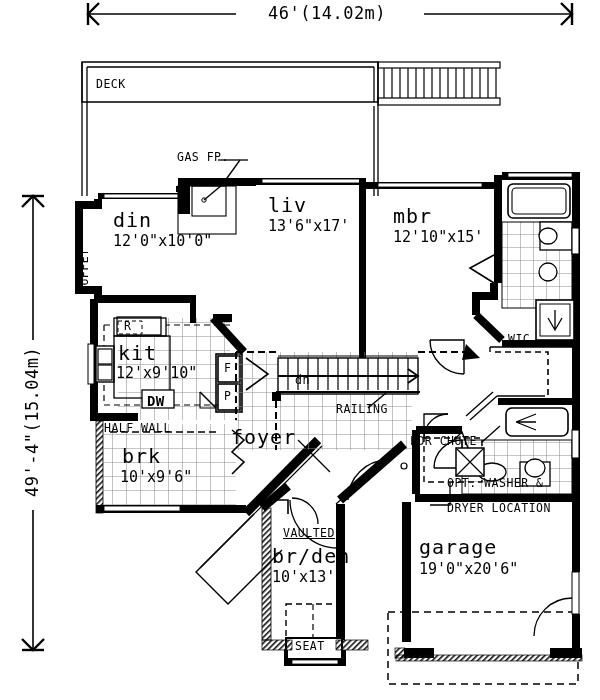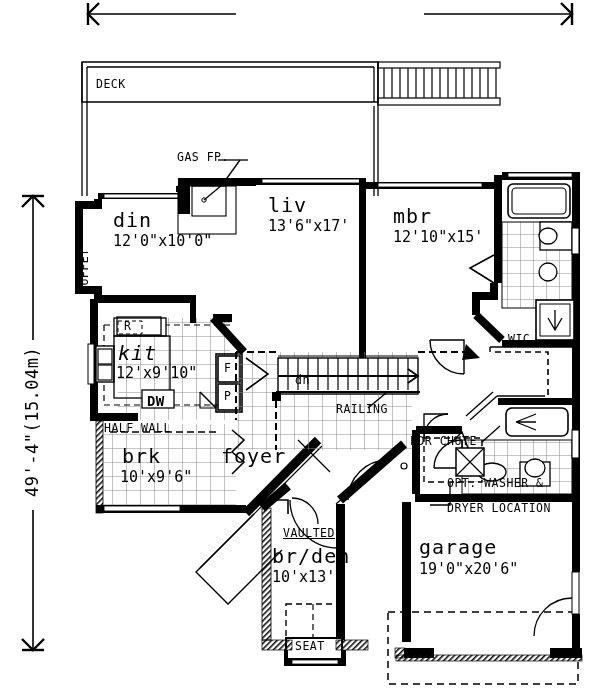--- a/index.html
+++ b/index.html
@@ -372,43 +372,44 @@
 <div class="lbl room-name" style="left:113px;top:210px;">din</div>
 <div class="lbl room-dim" style="left:113px;top:234px;">12'0"x10'0"</div>
 
 <div class="lbl room-name" style="left:268px;top:195px;">liv</div>
 <div class="lbl room-dim" style="left:268px;top:219px;">13'6"x17'</div>
 
 <div class="lbl room-name" style="left:393px;top:206px;">mbr</div>
 <div class="lbl room-dim" style="left:393px;top:230px;">12'10"x15'</div>
 
 <div class="lbl tiny" style="left:124px;top:321px;">R</div>
-<div class="lbl room-name" style="left:118px;top:343px;font-style:italic;">kit</div>
+<div class="lbl room-name" style="left:118px;top:343px;">kit</div>
 <div class="lbl room-dim" style="left:116px;top:366px;">12'x9'10"</div>
 <div class="lbl tiny2" style="left:147px;top:394px;">DW</div>
 <div class="lbl tiny" style="left:224px;top:363px;">F</div>
 <div class="lbl tiny" style="left:224px;top:391px;">P</div>
 
 <div class="lbl tiny" style="left:104px;top:423px;">HALF WALL</div>
 <div class="lbl room-name" style="left:122px;top:446px;">brk</div>
 <div class="lbl room-dim" style="left:120px;top:470px;">10'x9'6"</div>
 
-<div class="lbl room-name" style="left:221px;top:427px;margin-top:19px;">foyer</div>
+<div class="lbl room-name" style="left:231px;top:427px;">foyer</div>
 
 <div class="lbl tiny" style="left:295px;top:375px;">dn</div>
 <div class="lbl tiny" style="left:336px;top:404px;">RAILING</div>
 <div class="lbl tiny" style="left:410px;top:404px;margin-top:32px;">LDR CHUTE</div>
 <div class="lbl tiny" style="left:508px;top:334px;">WIC</div>
 
 <div class="lbl tiny" style="left:447px;top:478px;">OPT. WASHER &amp;</div>
 <div class="lbl tiny" style="left:447px;top:493px;margin-top:10px;">DRYER LOCATION</div>
 
 <div class="lbl tiny" style="left:283px;top:528px;text-decoration:underline;">VAULTED</div>
 <div class="lbl room-name" style="left:272px;top:546px;">br/den</div>
 <div class="lbl room-dim" style="left:272px;top:570px;">10'x13'</div>
 <div class="lbl tiny" style="left:295px;top:641px;">SEAT</div>
 
 <div class="lbl room-name" style="left:419px;top:537px;">garage</div>
 <div class="lbl room-dim" style="left:419px;top:562px;">19'0"x20'6"</div>
 
+<div class="lbl dimtxt" style="left:268px;top:5px;">46'(14.02m)</div>
 <div class="lbl dimtxt vert" style="left:24px;top:497px;transform:rotate(-90deg);">49'-4"(15.04m)</div>
 
 </div>
 
 </body></html>

